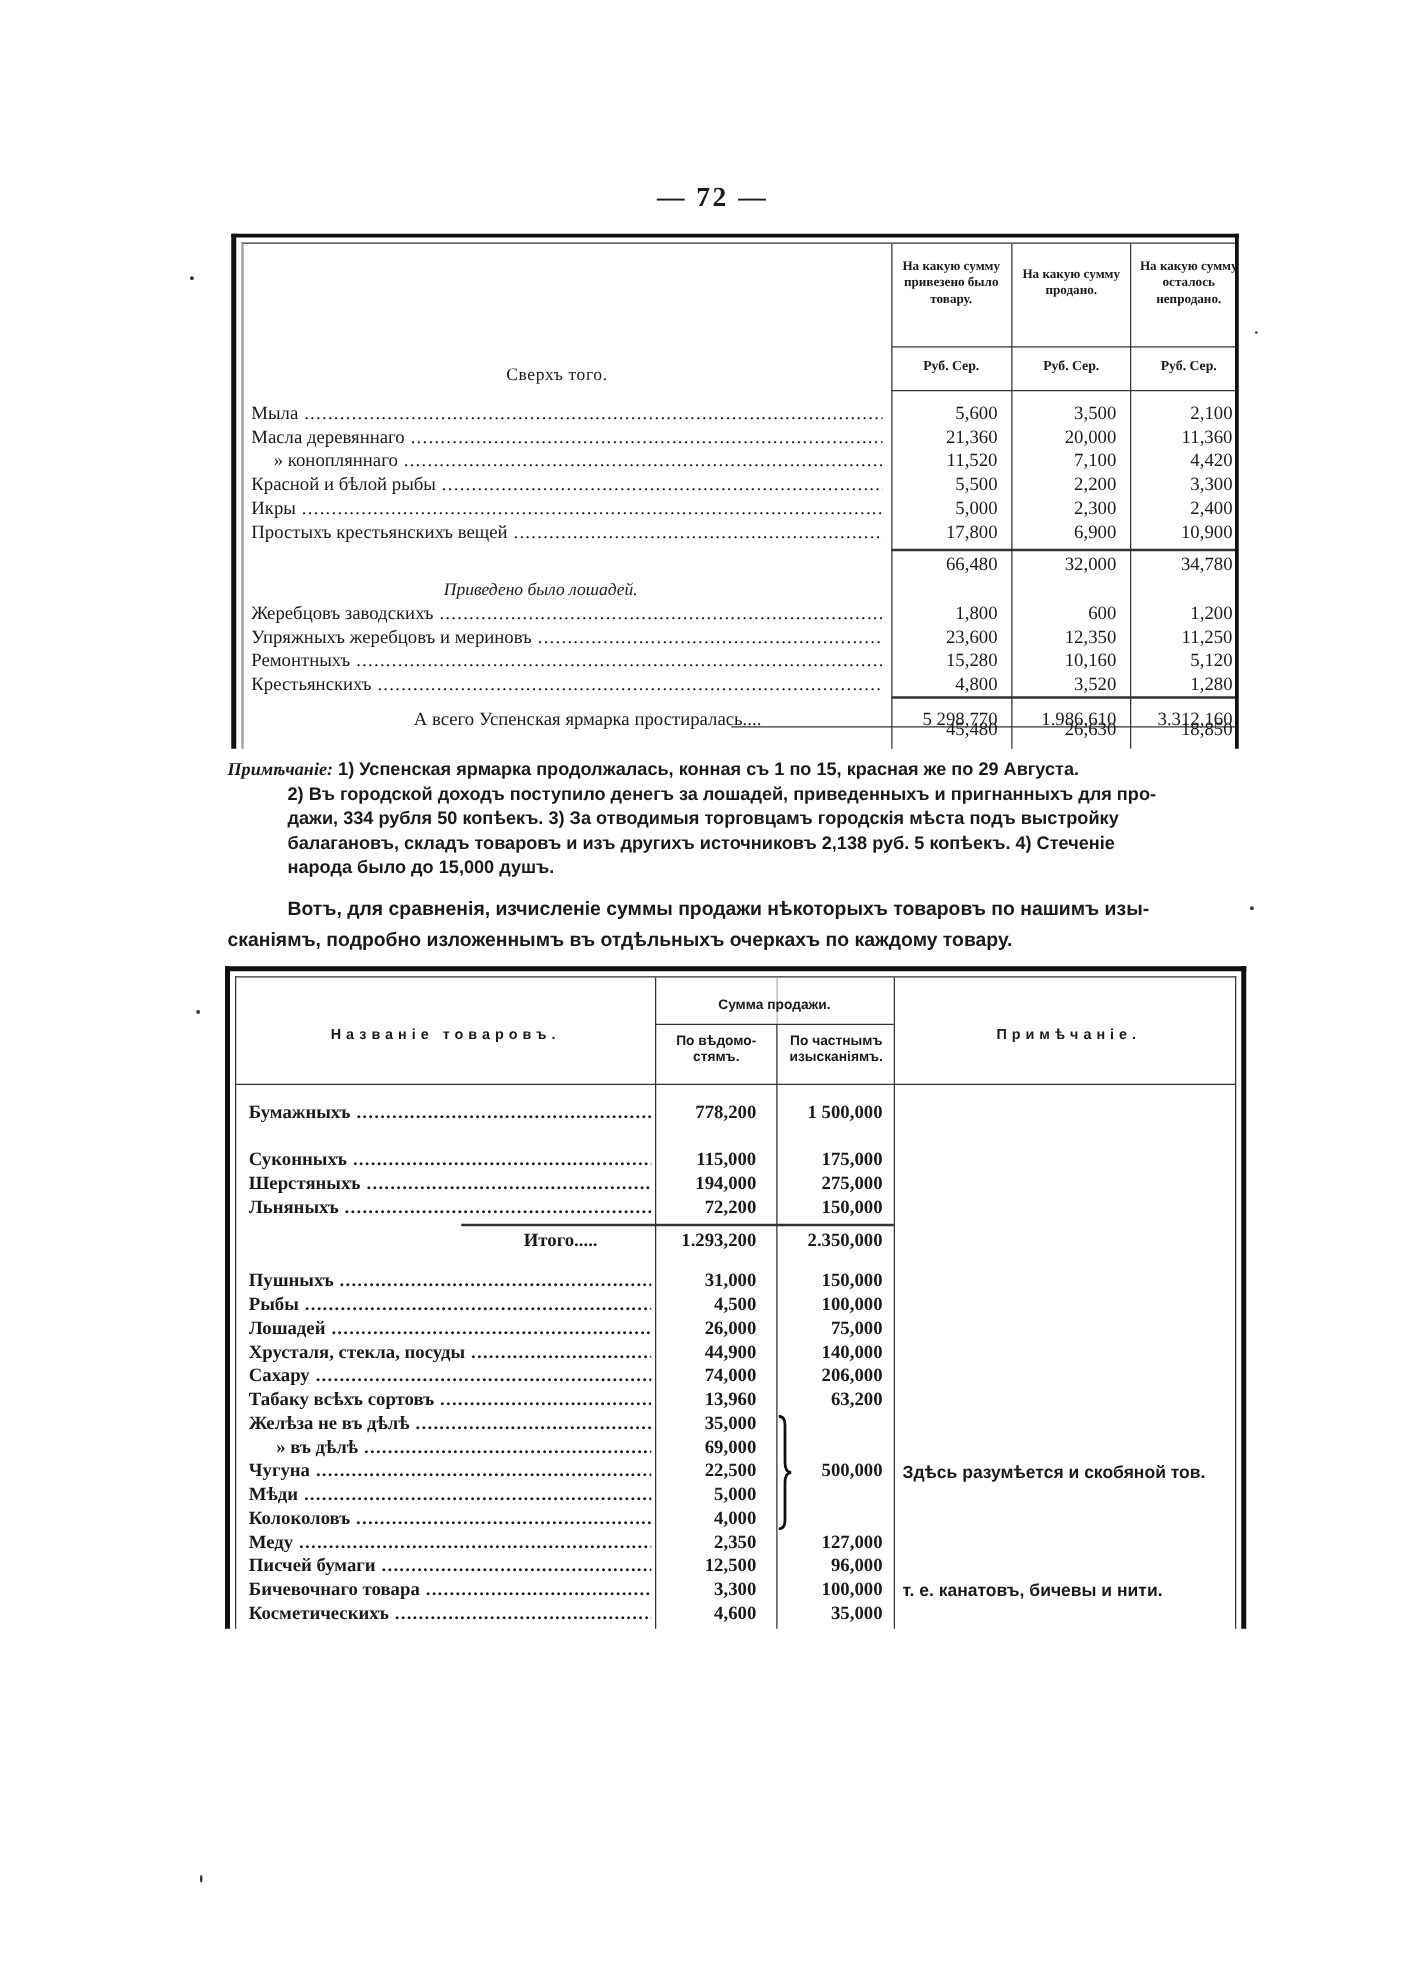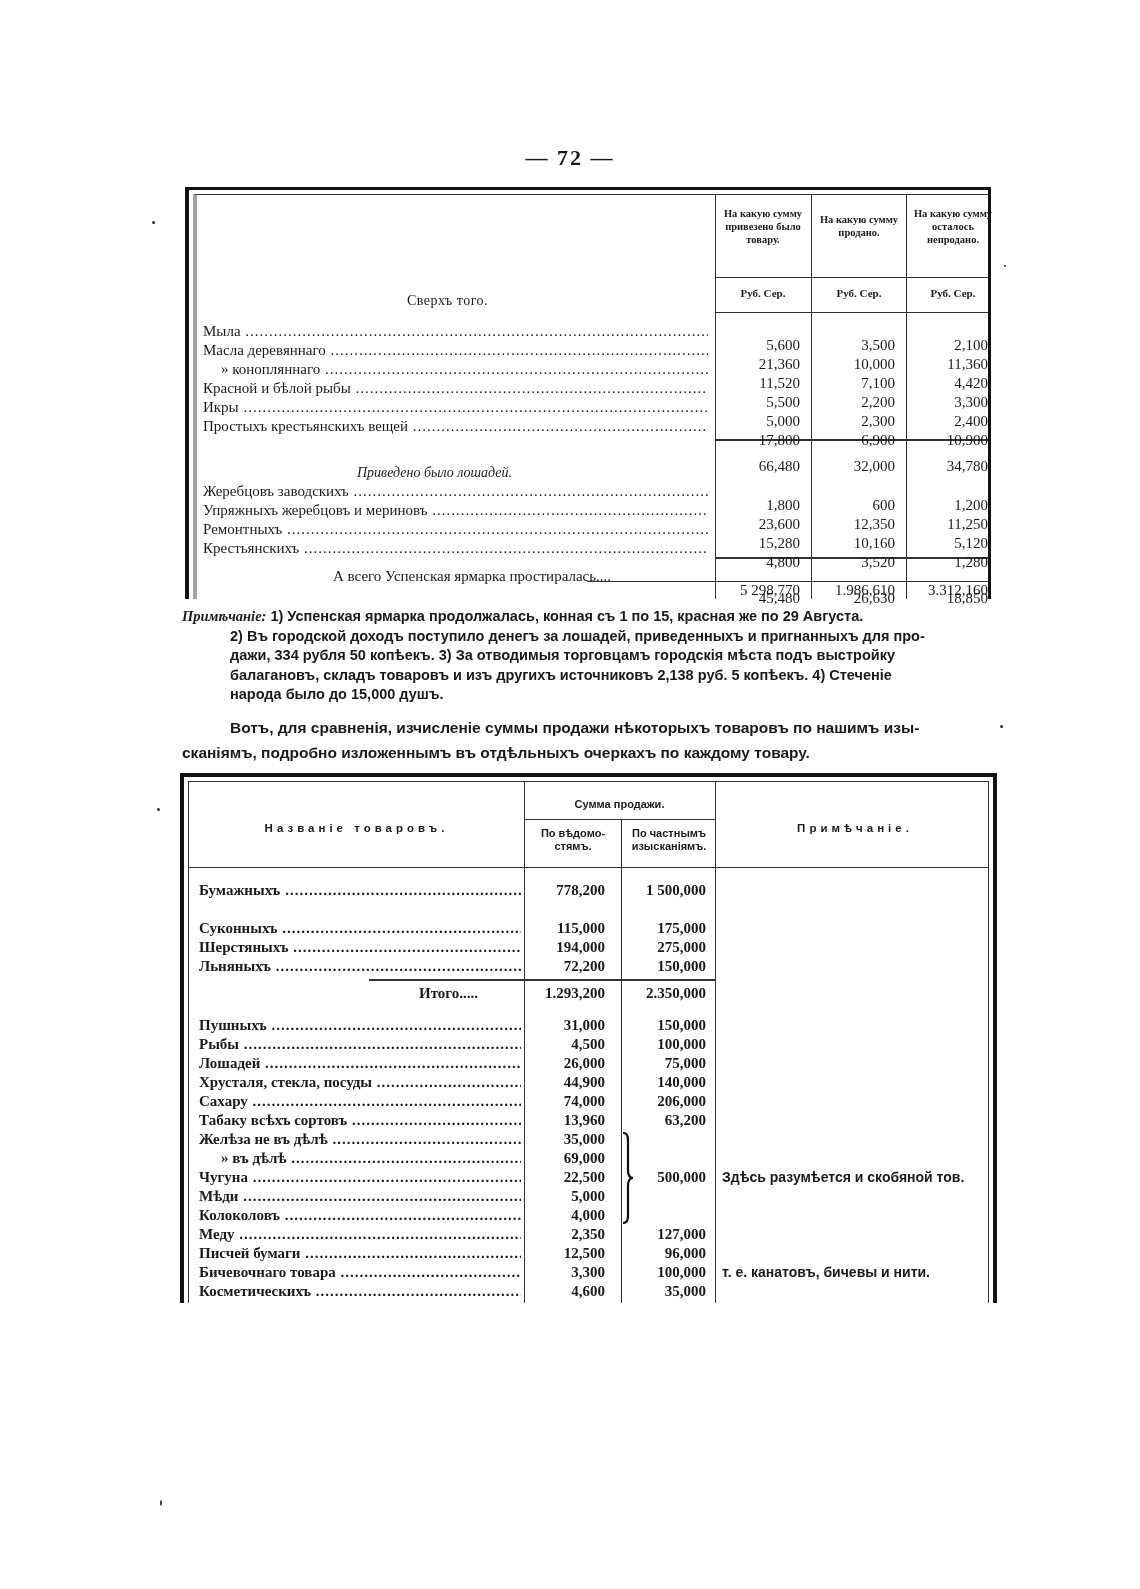--- a/index.html
+++ b/index.html
@@ -11,30 +11,30 @@
   .page-num {
     position: absolute; top: 145px; left: 0; width: 1140px; text-align: center;
     font-size: 22px; font-weight: bold; letter-spacing: 2px;
   }
   
   .t1 {
     position: absolute; left: 185px; top: 187px; width: 806px; height: 412px;
     border-top: 3px solid #111; border-left: 4px solid #111; border-right: 3px solid #111;
     box-sizing: border-box;
   }
-  .t1-inner { position: absolute; left: 4px; top: 4px; right: 0; bottom: 0; border-top: 1px solid #333; border-left: 4px solid #a3a3a3; }
+  .t1-inner { position: absolute; left: 4px; top: 4px; right: 0; bottom: 0; border-top: 1px solid #333; border-left: 2px solid #a3a3a3; }
   .col-lines { position: absolute; top: 0; bottom: 0; width: 1px; background: #333; }
   .hline { position: absolute; height: 1px; background: #333; }
   .hdr-cell { position: absolute; text-align: center; font-size: 10.5px; line-height: 13px; font-weight: bold; }
   .unit-cell { position: absolute; text-align: center; font-size: 11px; font-weight: bold; }
   .sverkh { position: absolute; left: 210px; top: 98px; font-size: 14px; letter-spacing: 0.5px; }
   .row1 { position: absolute; left: 6px; height: 19px; font-size: 15px; line-height: 19px; width: 800px; }
   .row1 .lbl { position: absolute; left: 0; width: 505px; white-space: nowrap; overflow: hidden; }
   .row1 .lbl::after { content: " ......................................................................................................"; letter-spacing: 1px; }
-  .row1 .v { position: absolute; text-align: right; margin-top: 14px; }
+  .row1 .v { position: absolute; text-align: right; }
   .v1 { left: 505px; width: 92px; }
   .v2 { left: 612px; width: 80px; }
   .v3 { left: 700px; width: 85px; }
   .subhead { position: absolute; left: 160px; font-style: italic; font-size: 14px; }
   
   .note { position: absolute; left: 182px; top: 607px; width: 820px; font-size: 14.5px; font-weight: bold; line-height: 19.5px; font-family: "Liberation Sans", "DejaVu Sans", sans-serif; font-stretch: condensed; }
   .note p { margin: 0; }
   .note .ind { padding-left: 48px; }
   .note em { font-family: "Liberation Serif", serif; font-style: italic; }
   .para { position: absolute; left: 182px; top: 715px; width: 820px; font-size: 15.5px; font-weight: bold; line-height: 25px; font-family: "Liberation Sans", "DejaVu Sans", sans-serif; }
@@ -86,21 +86,21 @@
 
     <div class="row1" style="top:127px">
         <span class="lbl">Мыла</span>
         <span class="v v1">5,600</span>
         <span class="v v2">3,500</span>
         <span class="v v3">2,100</span>
       </div>
     <div class="row1" style="top:146px">
         <span class="lbl">Масла деревяннаго</span>
         <span class="v v1">21,360</span>
-        <span class="v v2">10,000</span>
+        <span class="v v2">20,000</span>
         <span class="v v3">11,360</span>
       </div>
     <div class="row1" style="top:165px">
         <span class="lbl" style="padding-left:18px; box-sizing:border-box">» конопляннаго</span>
         <span class="v v1">11,520</span>
         <span class="v v2">7,100</span>
         <span class="v v3">4,420</span>
       </div>
     <div class="row1" style="top:184px">
         <span class="lbl">Красной и бѣлой рыбы</span>

